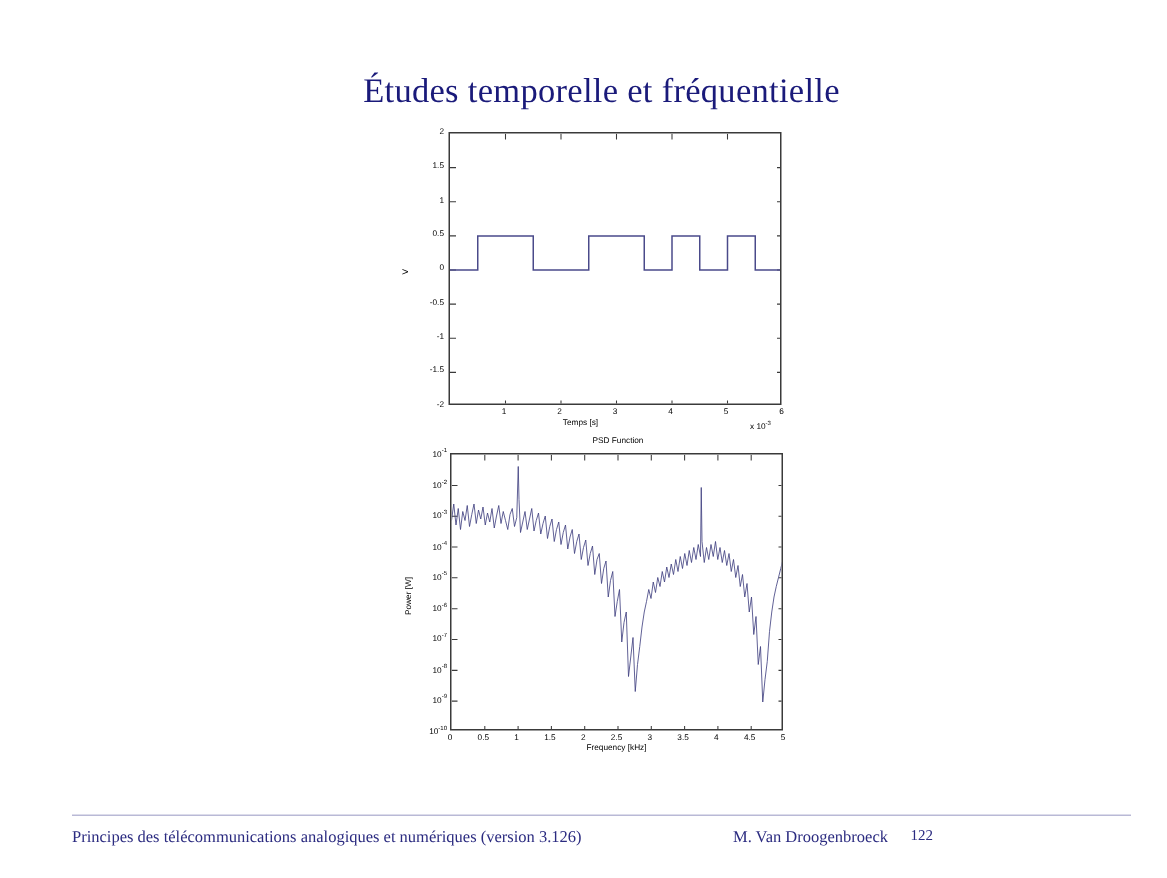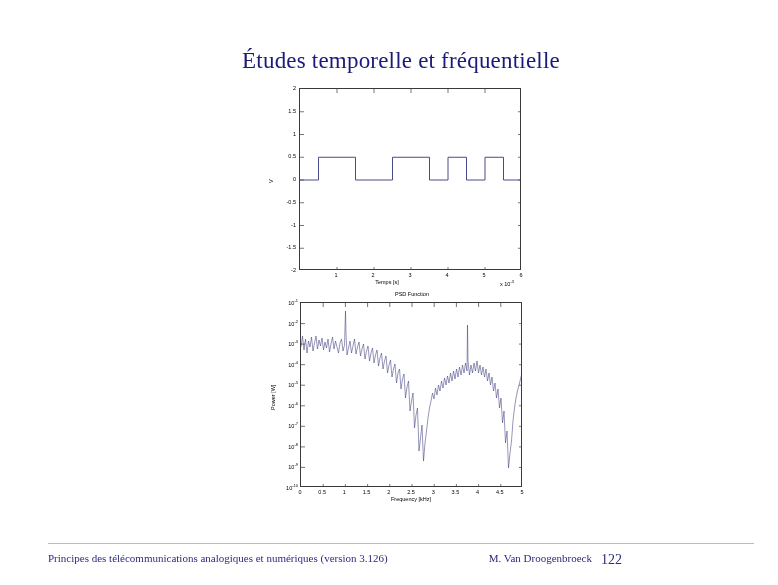--- a/index.html
+++ b/index.html
@@ -124,21 +124,21 @@
     top: 9px;
     font-family: "Liberation Serif", serif;
     font-size: 11px;
     color: #2b2b80;
   }
   #footer-page {
     position: absolute;
     right: 36px;
     top: 9px;
     font-family: "Liberation Serif", serif;
-    font-size: 14px;
+    font-size: 10px;
     color: #2b2b80;
   }
   svg { display: block; }
 </style>
 </head>
 <body>
 
 <div id="slide">
 
   <div id="slide-title">Études temporelle et fréquentielle</div>

